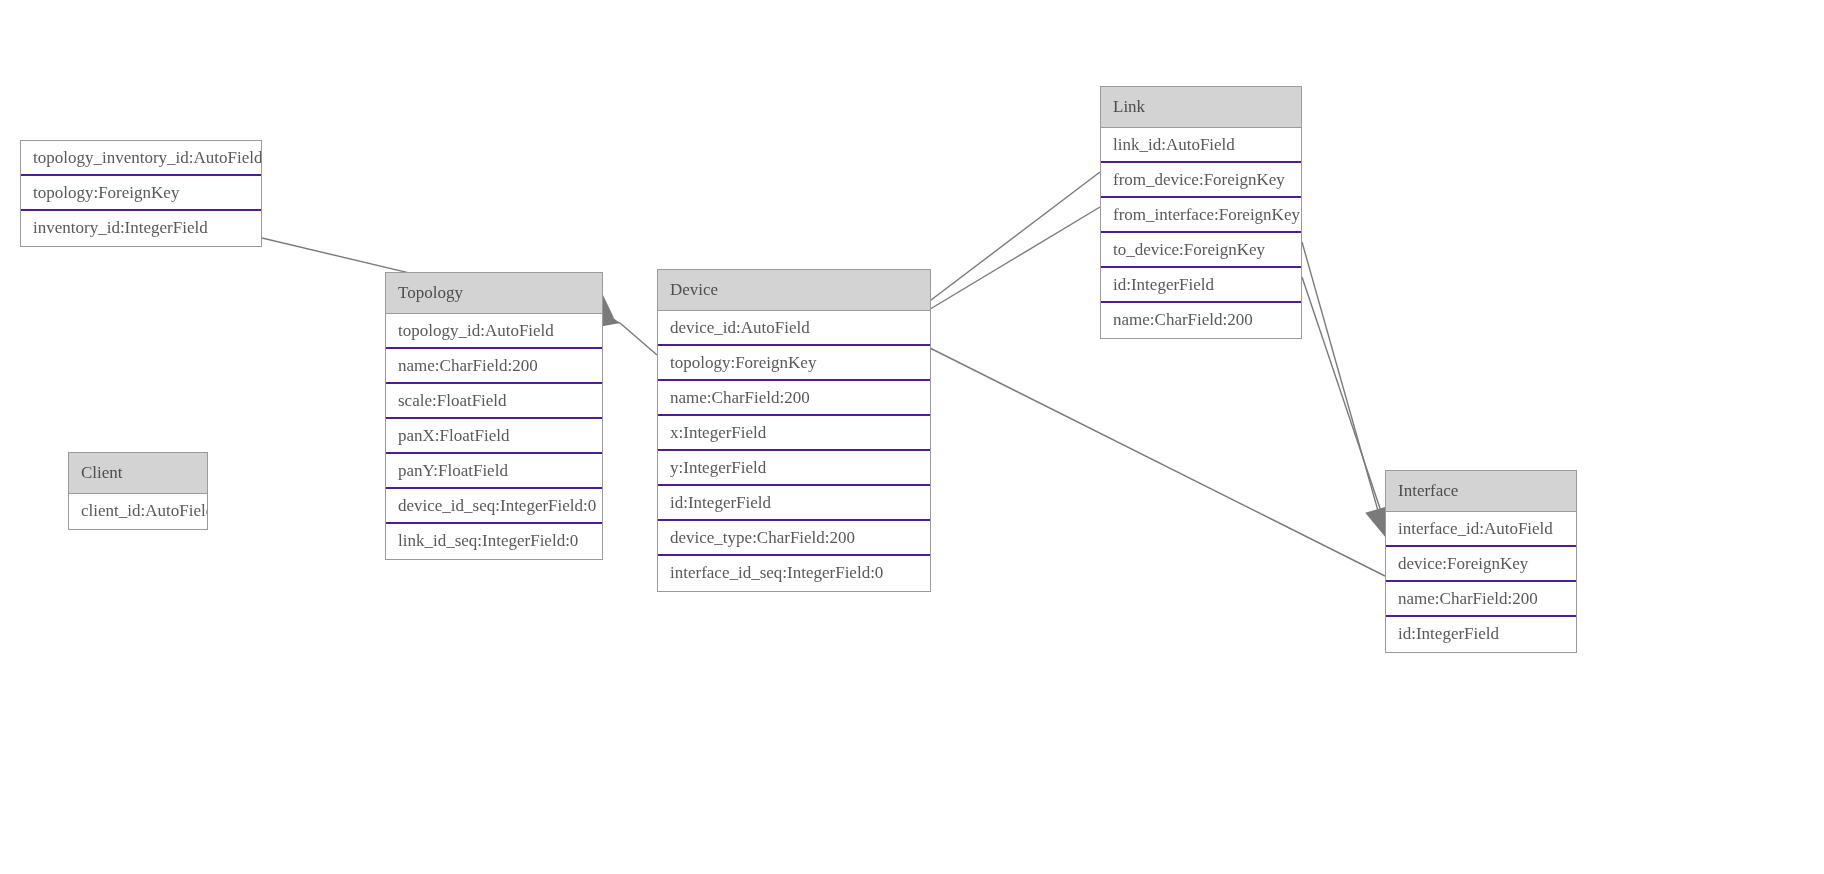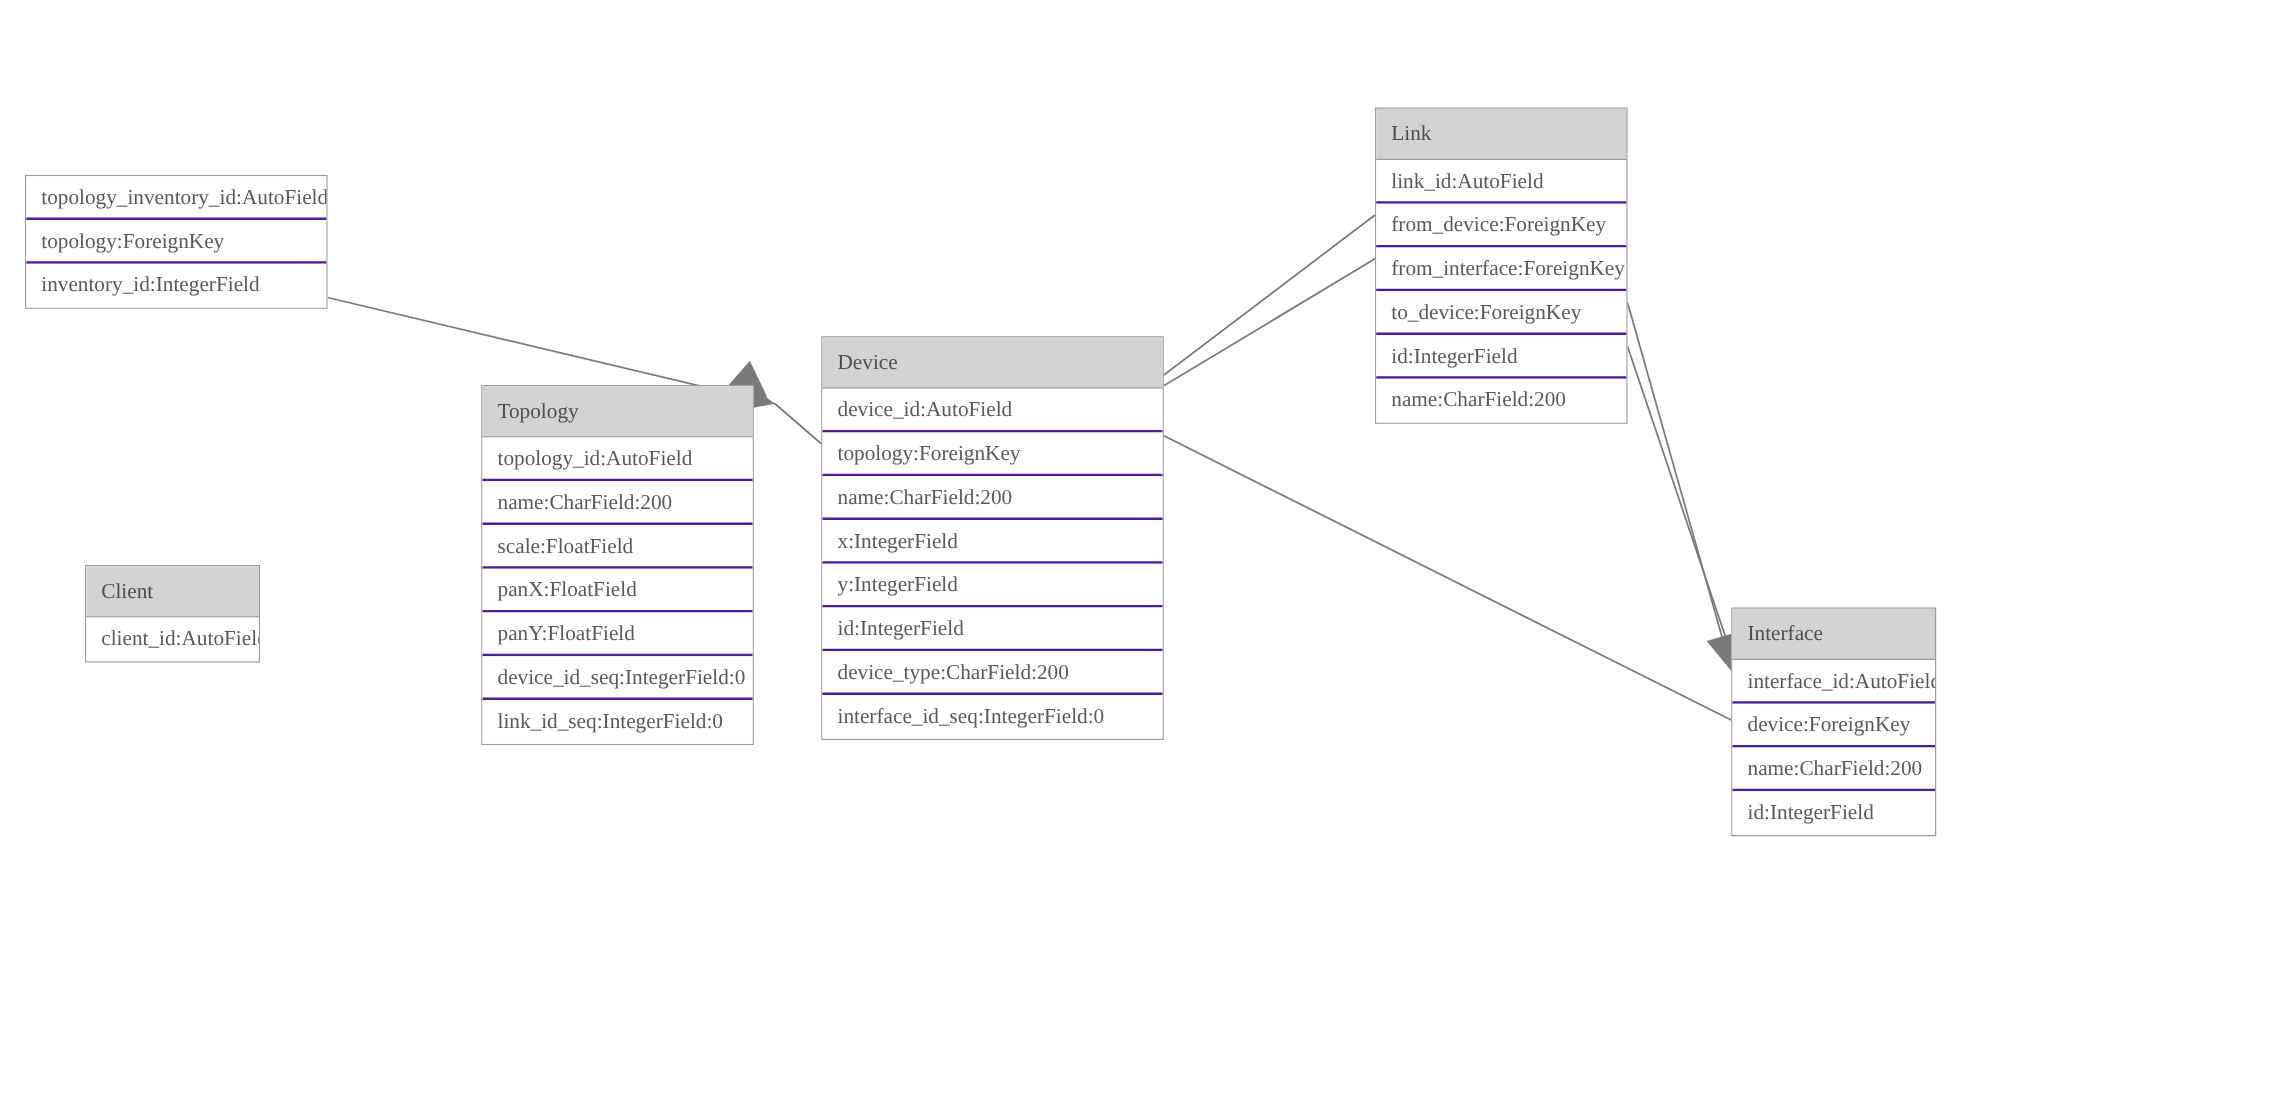--- a/index.html
+++ b/index.html
@@ -98,21 +98,21 @@
   <div id="entity-layer">
       <div class="entity" style="left: 20px; top: 140px; width: 242px;">
         <div class="entity-field">topology_inventory_id:AutoField</div>
         <div class="entity-field">topology:ForeignKey</div>
         <div class="entity-field">inventory_id:IntegerField</div>
       </div>
       <div class="entity" style="left: 68px; top: 452px; width: 140px;">
         <div class="entity-title">Client</div>
         <div class="entity-field">client_id:AutoField</div>
       </div>
-      <div class="entity" style="left: 385px; top: 272px; width: 218px; margin-top: 36px;">
+      <div class="entity" style="left: 385px; top: 272px; width: 218px;">
         <div class="entity-title">Topology</div>
         <div class="entity-field">topology_id:AutoField</div>
         <div class="entity-field">name:CharField:200</div>
         <div class="entity-field">scale:FloatField</div>
         <div class="entity-field">panX:FloatField</div>
         <div class="entity-field">panY:FloatField</div>
         <div class="entity-field">device_id_seq:IntegerField:0</div>
         <div class="entity-field">link_id_seq:IntegerField:0</div>
       </div>
       <div class="entity" style="left: 657px; top: 269px; width: 274px;">
@@ -128,21 +128,21 @@
       </div>
       <div class="entity" style="left: 1100px; top: 86px; width: 202px;">
         <div class="entity-title">Link</div>
         <div class="entity-field">link_id:AutoField</div>
         <div class="entity-field">from_device:ForeignKey</div>
         <div class="entity-field">from_interface:ForeignKey</div>
         <div class="entity-field">to_device:ForeignKey</div>
         <div class="entity-field">id:IntegerField</div>
         <div class="entity-field">name:CharField:200</div>
       </div>
-      <div class="entity" style="left: 1385px; top: 486px; width: 164px;">
+      <div class="entity" style="left: 1385px; top: 470px; width: 192px;">
         <div class="entity-title">Interface</div>
         <div class="entity-field">interface_id:AutoField</div>
         <div class="entity-field">device:ForeignKey</div>
         <div class="entity-field">name:CharField:200</div>
         <div class="entity-field">id:IntegerField</div>
       </div>
     </div>
 
 </div>
 

